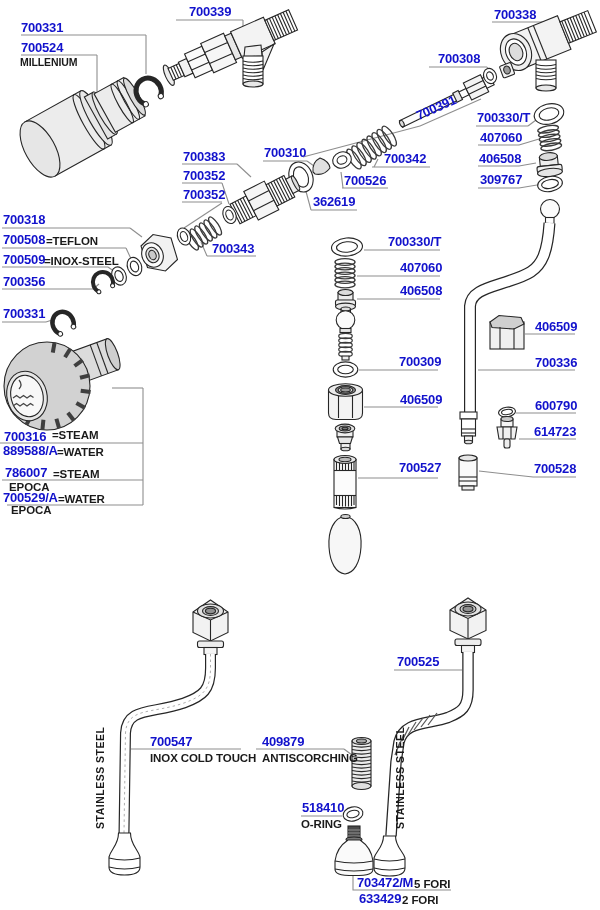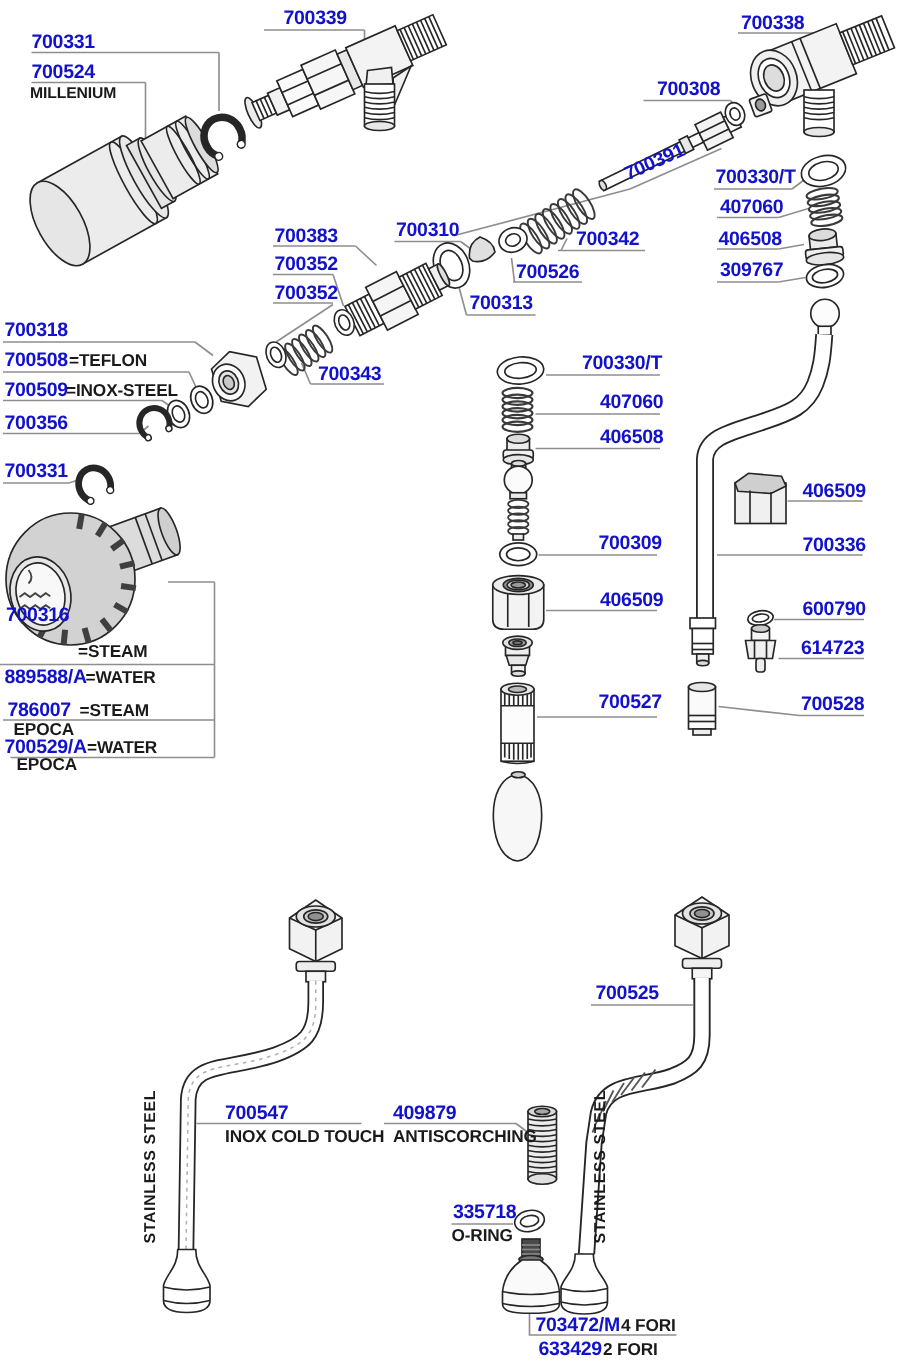--- a/index.html
+++ b/index.html
@@ -545,58 +545,58 @@
 <div class="lbl" style="left:477px;top:111px">700330/T</div>
 <div class="lbl" style="left:480px;top:131px">407060</div>
 <div class="lbl" style="left:479px;top:152px">406508</div>
 <div class="lbl" style="left:480px;top:173px">309767</div>
 <div class="lbl" style="left:183px;top:150px">700383</div>
 <div class="lbl" style="left:183px;top:169px">700352</div>
 <div class="lbl" style="left:183px;top:188px">700352</div>
 <div class="lbl" style="left:264px;top:146px">700310</div>
 <div class="lbl" style="left:384px;top:152px">700342</div>
 <div class="lbl" style="left:344px;top:174px">700526</div>
-<div class="lbl" style="left:313px;top:195px">700313</div>
+<div class="lbl" style="left:313px;top:195px">362619</div>
 <div class="lbl" style="left:3px;top:213px">700318</div>
 <div class="lbl" style="left:3px;top:233px">700508</div>
 <div class="note" style="left:46px;top:235px">=TEFLON</div>
 <div class="lbl" style="left:3px;top:253px">700509</div>
 <div class="note" style="left:44px;top:255px">=INOX-STEEL</div>
 <div class="lbl" style="left:3px;top:275px">700356</div>
 <div class="lbl" style="left:212px;top:242px">700343</div>
 <div class="lbl" style="left:3px;top:307px">700331</div>
 <div class="lbl" style="left:388px;top:235px">700330/T</div>
 <div class="lbl" style="left:400px;top:261px">407060</div>
 <div class="lbl" style="left:400px;top:284px">406508</div>
 <div class="lbl" style="left:399px;top:355px">700309</div>
 <div class="lbl" style="left:400px;top:393px">406509</div>
 <div class="lbl" style="left:399px;top:461px">700527</div>
 <div class="lbl" style="left:535px;top:320px">406509</div>
 <div class="lbl" style="left:535px;top:356px">700336</div>
 <div class="lbl" style="left:535px;top:399px">600790</div>
 <div class="lbl" style="left:534px;top:425px">614723</div>
 <div class="lbl" style="left:534px;top:462px">700528</div>
-<div class="lbl" style="left:4px;top:403px">700316</div>
+<div class="lbl" style="left:4px;top:430px">700316</div>
 <div class="note" style="left:52px;top:429px">=STEAM</div>
 <div class="lbl" style="left:3px;top:444px">889588/A</div>
 <div class="note" style="left:57px;top:446px">=WATER</div>
 <div class="lbl" style="left:5px;top:466px">786007</div>
 <div class="note" style="left:53px;top:468px">=STEAM</div>
 <div class="note" style="left:9px;top:481px">EPOCA</div>
 <div class="lbl" style="left:3px;top:491px">700529/A</div>
 <div class="note" style="left:58px;top:493px">=WATER</div>
 <div class="note" style="left:11px;top:504px">EPOCA</div>
 
 <div class="vert" style="left:95px;top:732px;height:97px">STAINLESS STEEL</div>
 <div class="lbl" style="left:150px;top:735px">700547</div>
 <div class="note" style="left:150px;top:752px">INOX COLD TOUCH</div>
 <div class="lbl" style="left:262px;top:735px">409879</div>
 <div class="note" style="left:262px;top:752px">ANTISCORCHING</div>
-<div class="lbl" style="left:302px;top:801px">335718</div>
+<div class="lbl" style="left:302px;top:801px">518410</div>
 <div class="note" style="left:301px;top:818px">O-RING</div>
 <div class="lbl" style="left:397px;top:655px">700525</div>
 <div class="vert" style="left:395px;top:739px;height:90px">STAINLESS STEEL</div>
 <div class="lbl" style="left:357px;top:876px">703472/M</div>
-<div class="note" style="left:414px;top:878px">4 FORI</div>
+<div class="note" style="left:414px;top:878px">5 FORI</div>
 <div class="lbl" style="left:359px;top:892px">633429</div>
 <div class="note" style="left:402px;top:894px">2 FORI</div>
 
 </div>
 
 </body></html>

